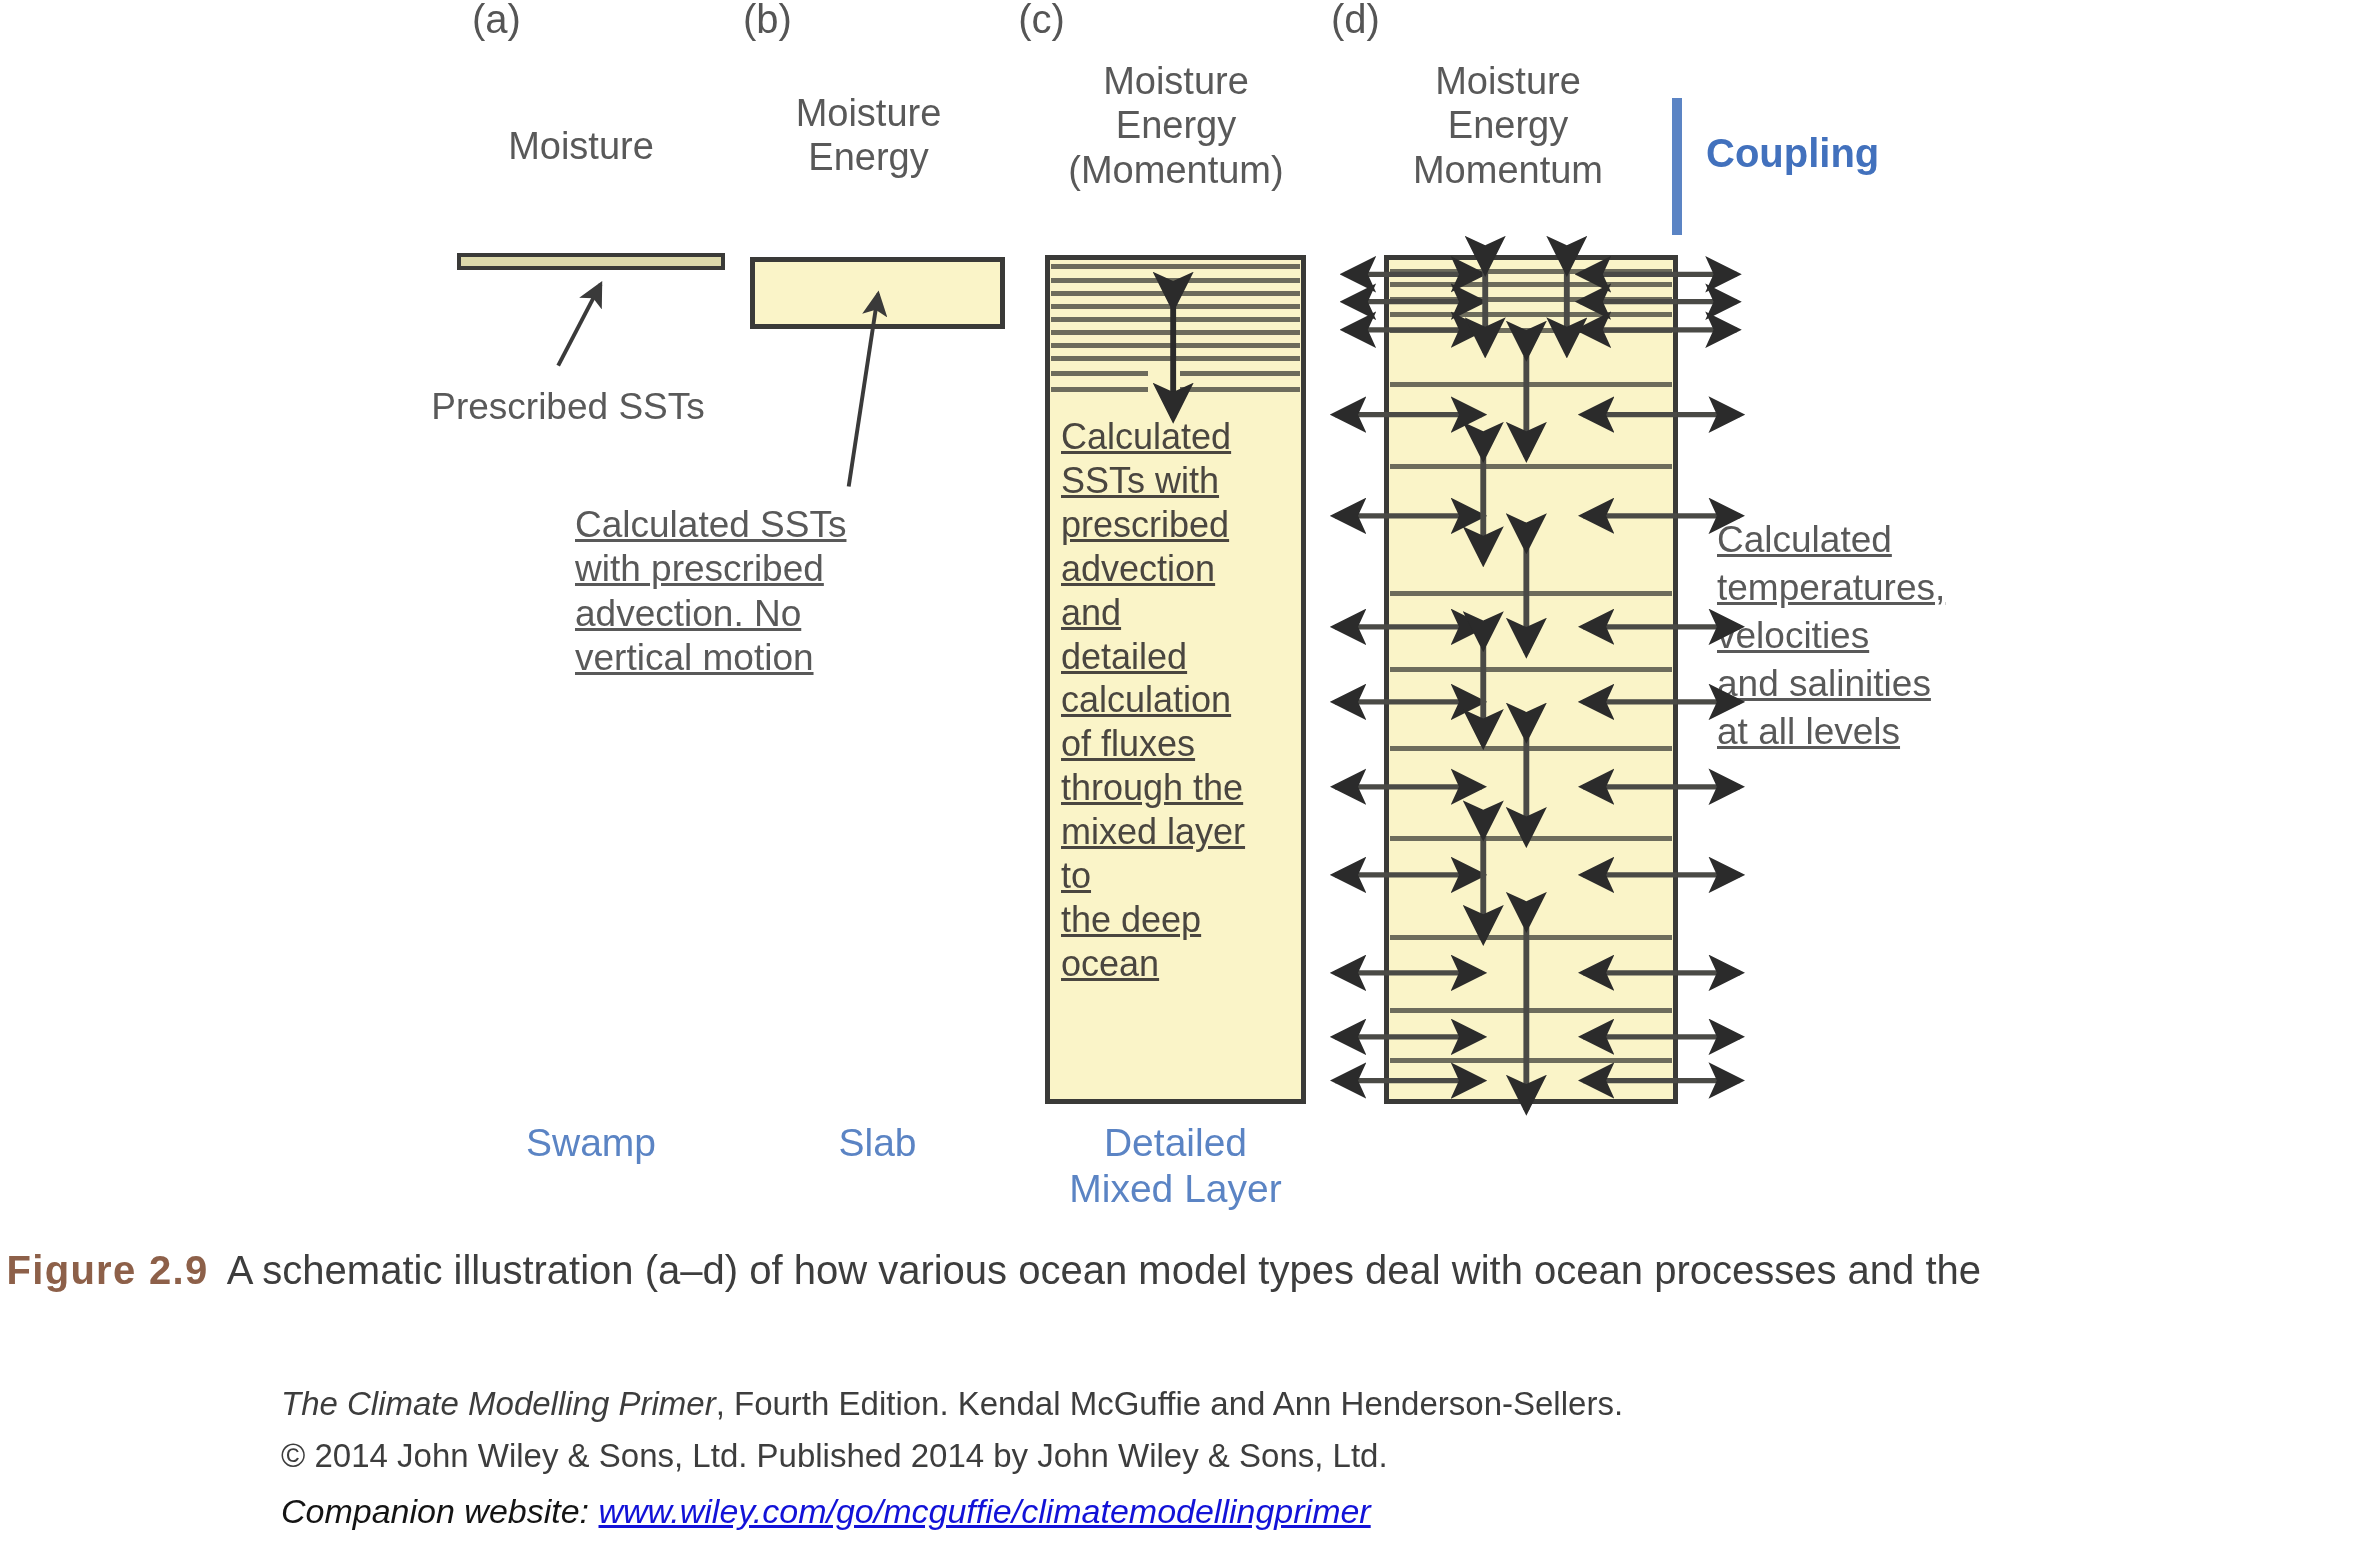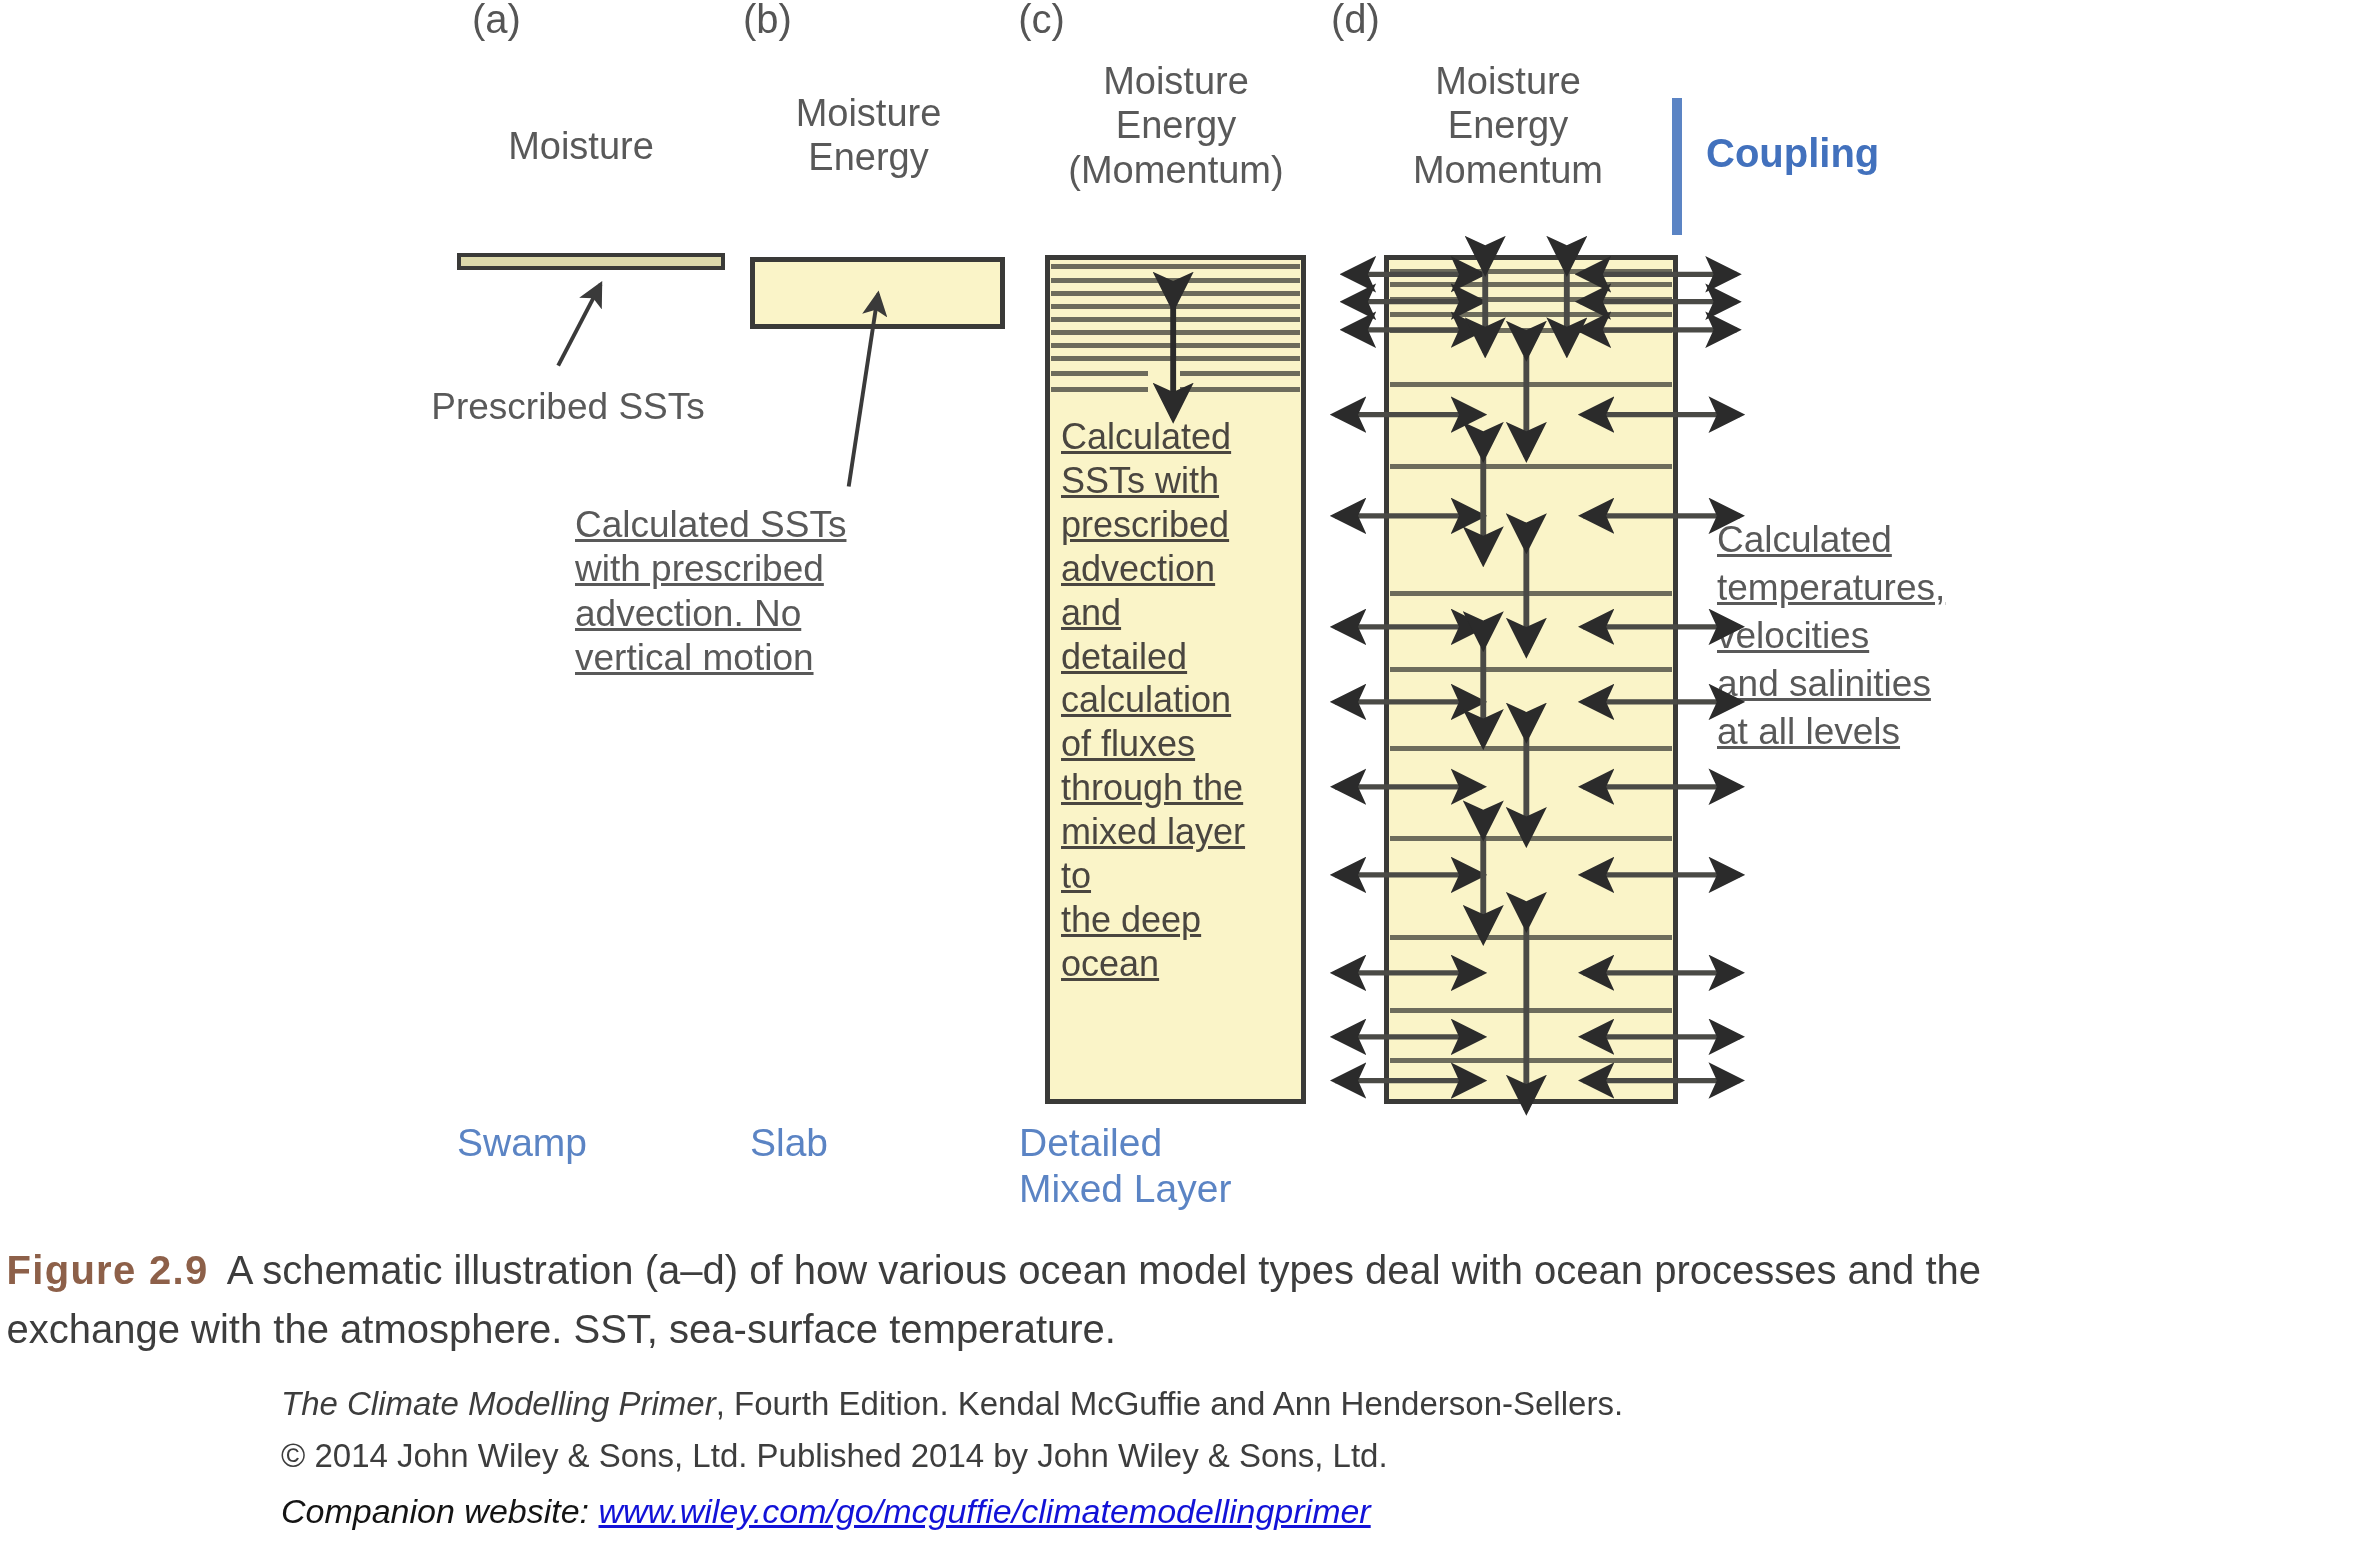--- a/index.html
+++ b/index.html
@@ -82,20 +82,21 @@
   .hline {
     position: absolute;
     background: #6d6c5c;
   }
 
   
   .model-name {
     position: absolute;
     font-size: 39px;
     color: #5b84c4;
+    text-align: center;
     line-height: 1.18;
     white-space: pre-line;
   }
 
   
   .fig-caption {
     position: absolute;
     font-size: 40px;
     color: #3d3d3d;
     line-height: 1.32;
@@ -354,23 +355,20 @@
       <line x1="2272" y1="990" x2="2272" y2="1140" stroke="#4a4a46" stroke-width="9" marker-start="url(#ah)" marker-end="url(#ah)"></line>
       <line x1="2338" y1="1130" x2="2338" y2="1290" stroke="#4a4a46" stroke-width="9" marker-start="url(#ah)" marker-end="url(#ah)"></line>
       <line x1="2272" y1="1280" x2="2272" y2="1440" stroke="#4a4a46" stroke-width="9" marker-start="url(#ah)" marker-end="url(#ah)"></line>
       <line x1="2338" y1="1420" x2="2338" y2="1700" stroke="#4a4a46" stroke-width="9" marker-start="url(#ah)" marker-end="url(#ah)"></line>
     </g>
   </svg>
 
   <div class="fig-caption" style="left:6.5px; top:1244px; width:2370px;">
     <span class="fig-num">Figure 2.9</span><span style="margin-left:18.3px;">A schematic illustration (a–d) of how various ocean model types deal with ocean processes and the</span>
   </div>
-  <div class="fig-caption" style="left:6.5px; top:1303px; width:2370px;">
-    <span>exchange with the atmosphere. SST, sea-surface temperature.</span>
-  </div>
 
   <div class="credit" style="left:281px; top:1381px;">
     <i>The Climate Modelling Primer</i><span>, Fourth Edition. Kendal McGuffie and Ann Henderson-Sellers.</span>
   </div>
   <div class="credit" style="left:281px; top:1433px;">© 2014 John Wiley &amp; Sons, Ltd. Published 2014 by John Wiley &amp; Sons, Ltd.</div>
 
   <div class="companion" style="left:281px; top:1492px;">
     <span>Companion website: </span><a href="#">www.wiley.com/go/mcguffie/climatemodellingprimer</a>
   </div>
 

